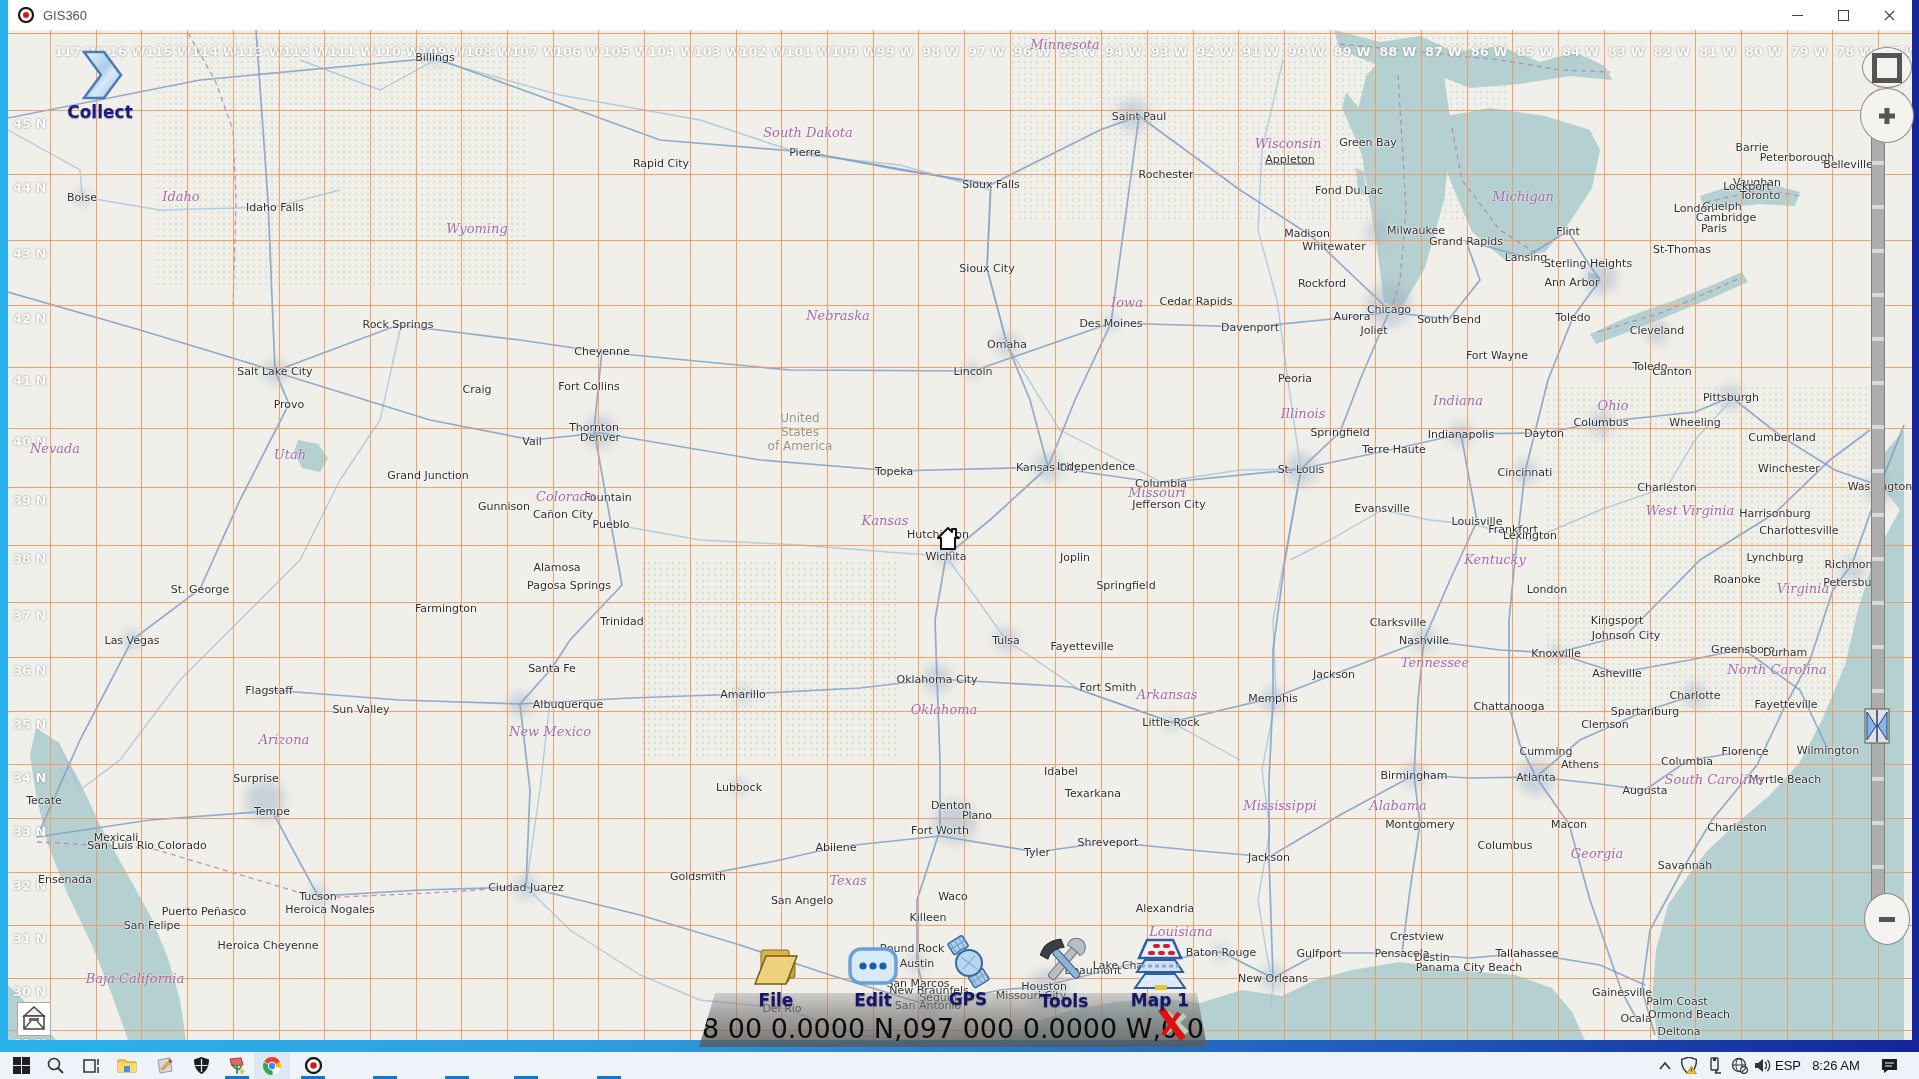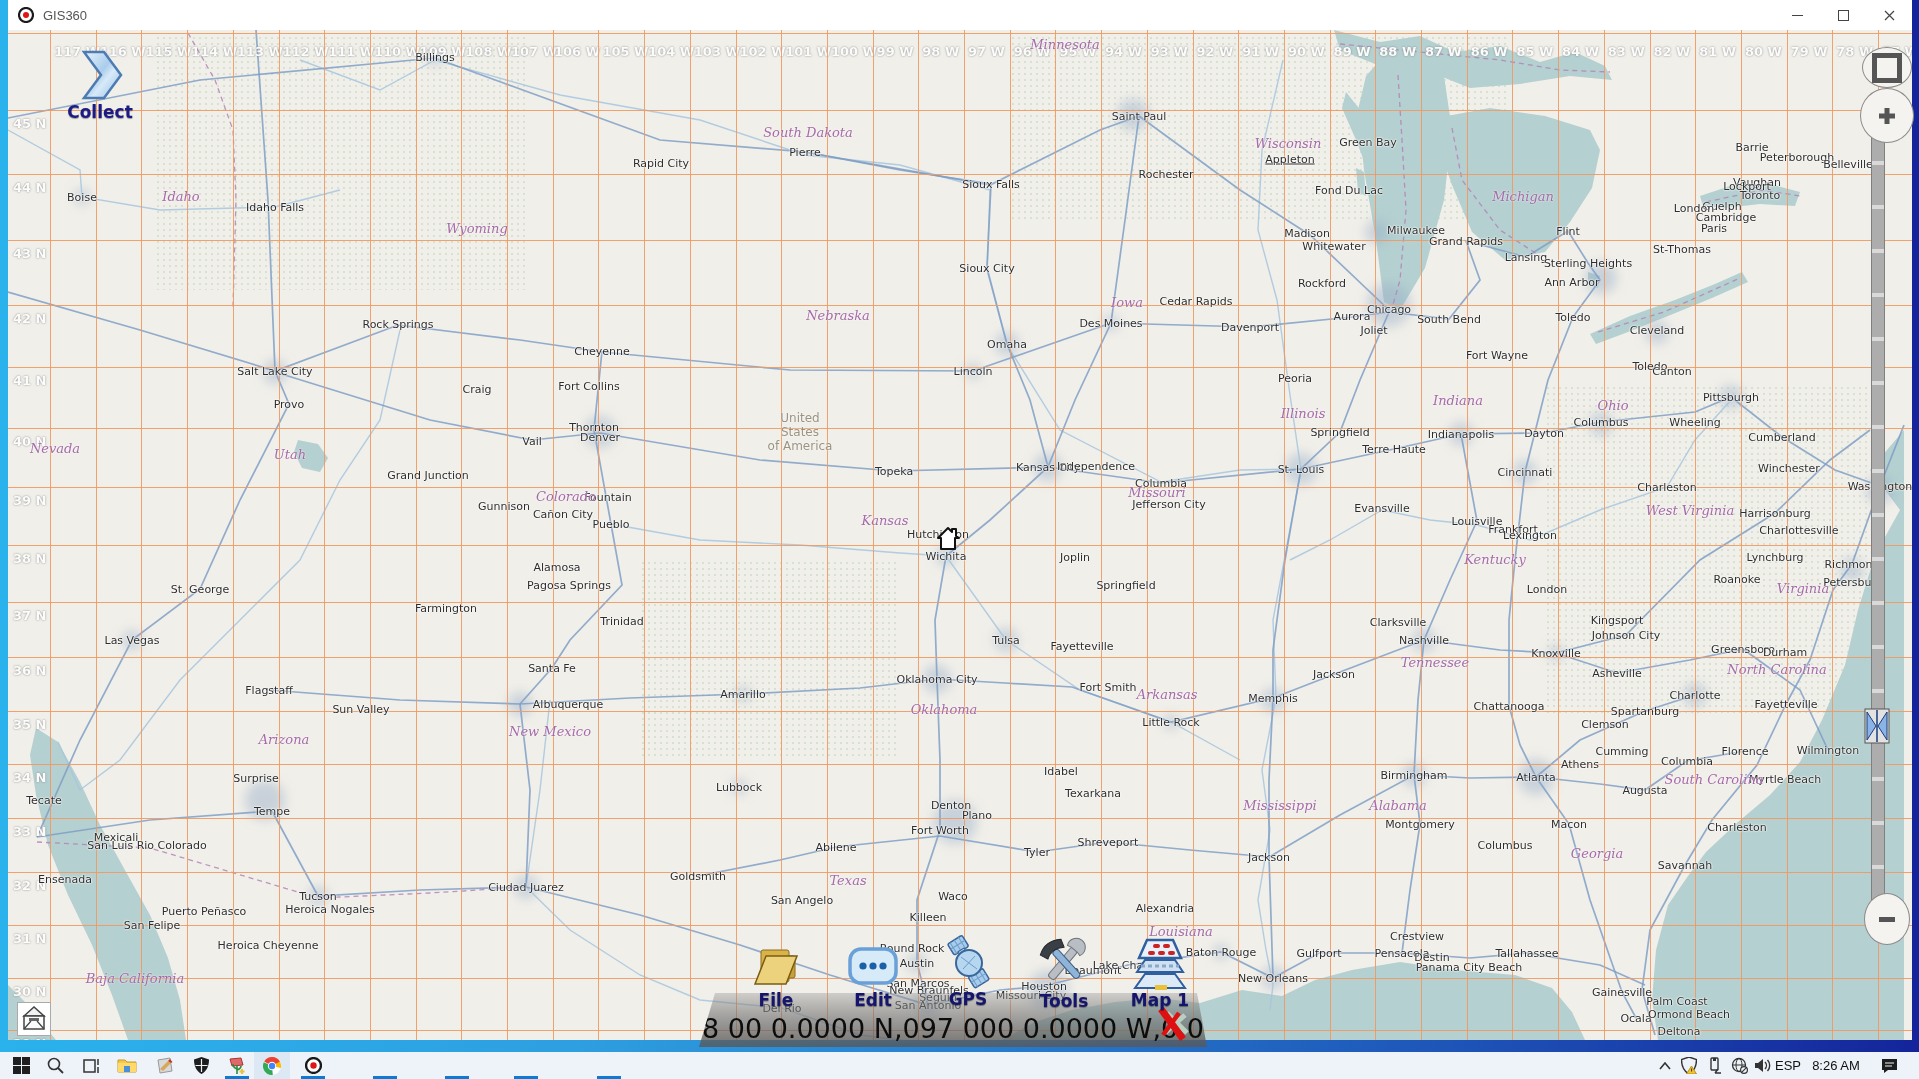--- a/index.html
+++ b/index.html
@@ -467,21 +467,21 @@
       <div class="city" style="left: 1777px; top: 622px;">Durham</div>
       <div class="city" style="left: 1687px; top: 665px;">Charlotte</div>
       <div class="city" style="left: 1778px; top: 674px;">Fayetteville</div>
       <div class="city" style="left: 1737px; top: 721px;">Florence</div>
       <div class="city" style="left: 1820px; top: 720px;">Wilmington</div>
       <div class="city" style="left: 1777px; top: 749px;">Myrtle Beach</div>
       <div class="city" style="left: 1679px; top: 731px;">Columbia</div>
       <div class="city" style="left: 1637px; top: 681px;">Spartanburg</div>
       <div class="city" style="left: 1597px; top: 694px;">Clemson</div>
       <div class="city" style="left: 1572px; top: 734px;">Athens</div>
-      <div class="city" style="left: 1614px; top: 721px;">Cumming</div>
+      <div class="city" style="left: 1538px; top: 721px;">Cumming</div>
       <div class="city" style="left: 1528px; top: 747px;">Atlanta</div>
       <div class="city" style="left: 1637px; top: 760px;">Augusta</div>
       <div class="city" style="left: 1561px; top: 794px;">Macon</div>
       <div class="city" style="left: 1497px; top: 815px;">Columbus</div>
       <div class="city" style="left: 1677px; top: 835px;">Savannah</div>
       <div class="city" style="left: 1729px; top: 797px;">Charleston</div>
       <div class="city" style="left: 1406px; top: 745px;">Birmingham</div>
       <div class="city" style="left: 1412px; top: 794px;">Montgomery</div>
       <div class="city" style="left: 1261px; top: 827px;">Jackson</div>
       <div class="city" style="left: 1157px; top: 878px;">Alexandria</div>

